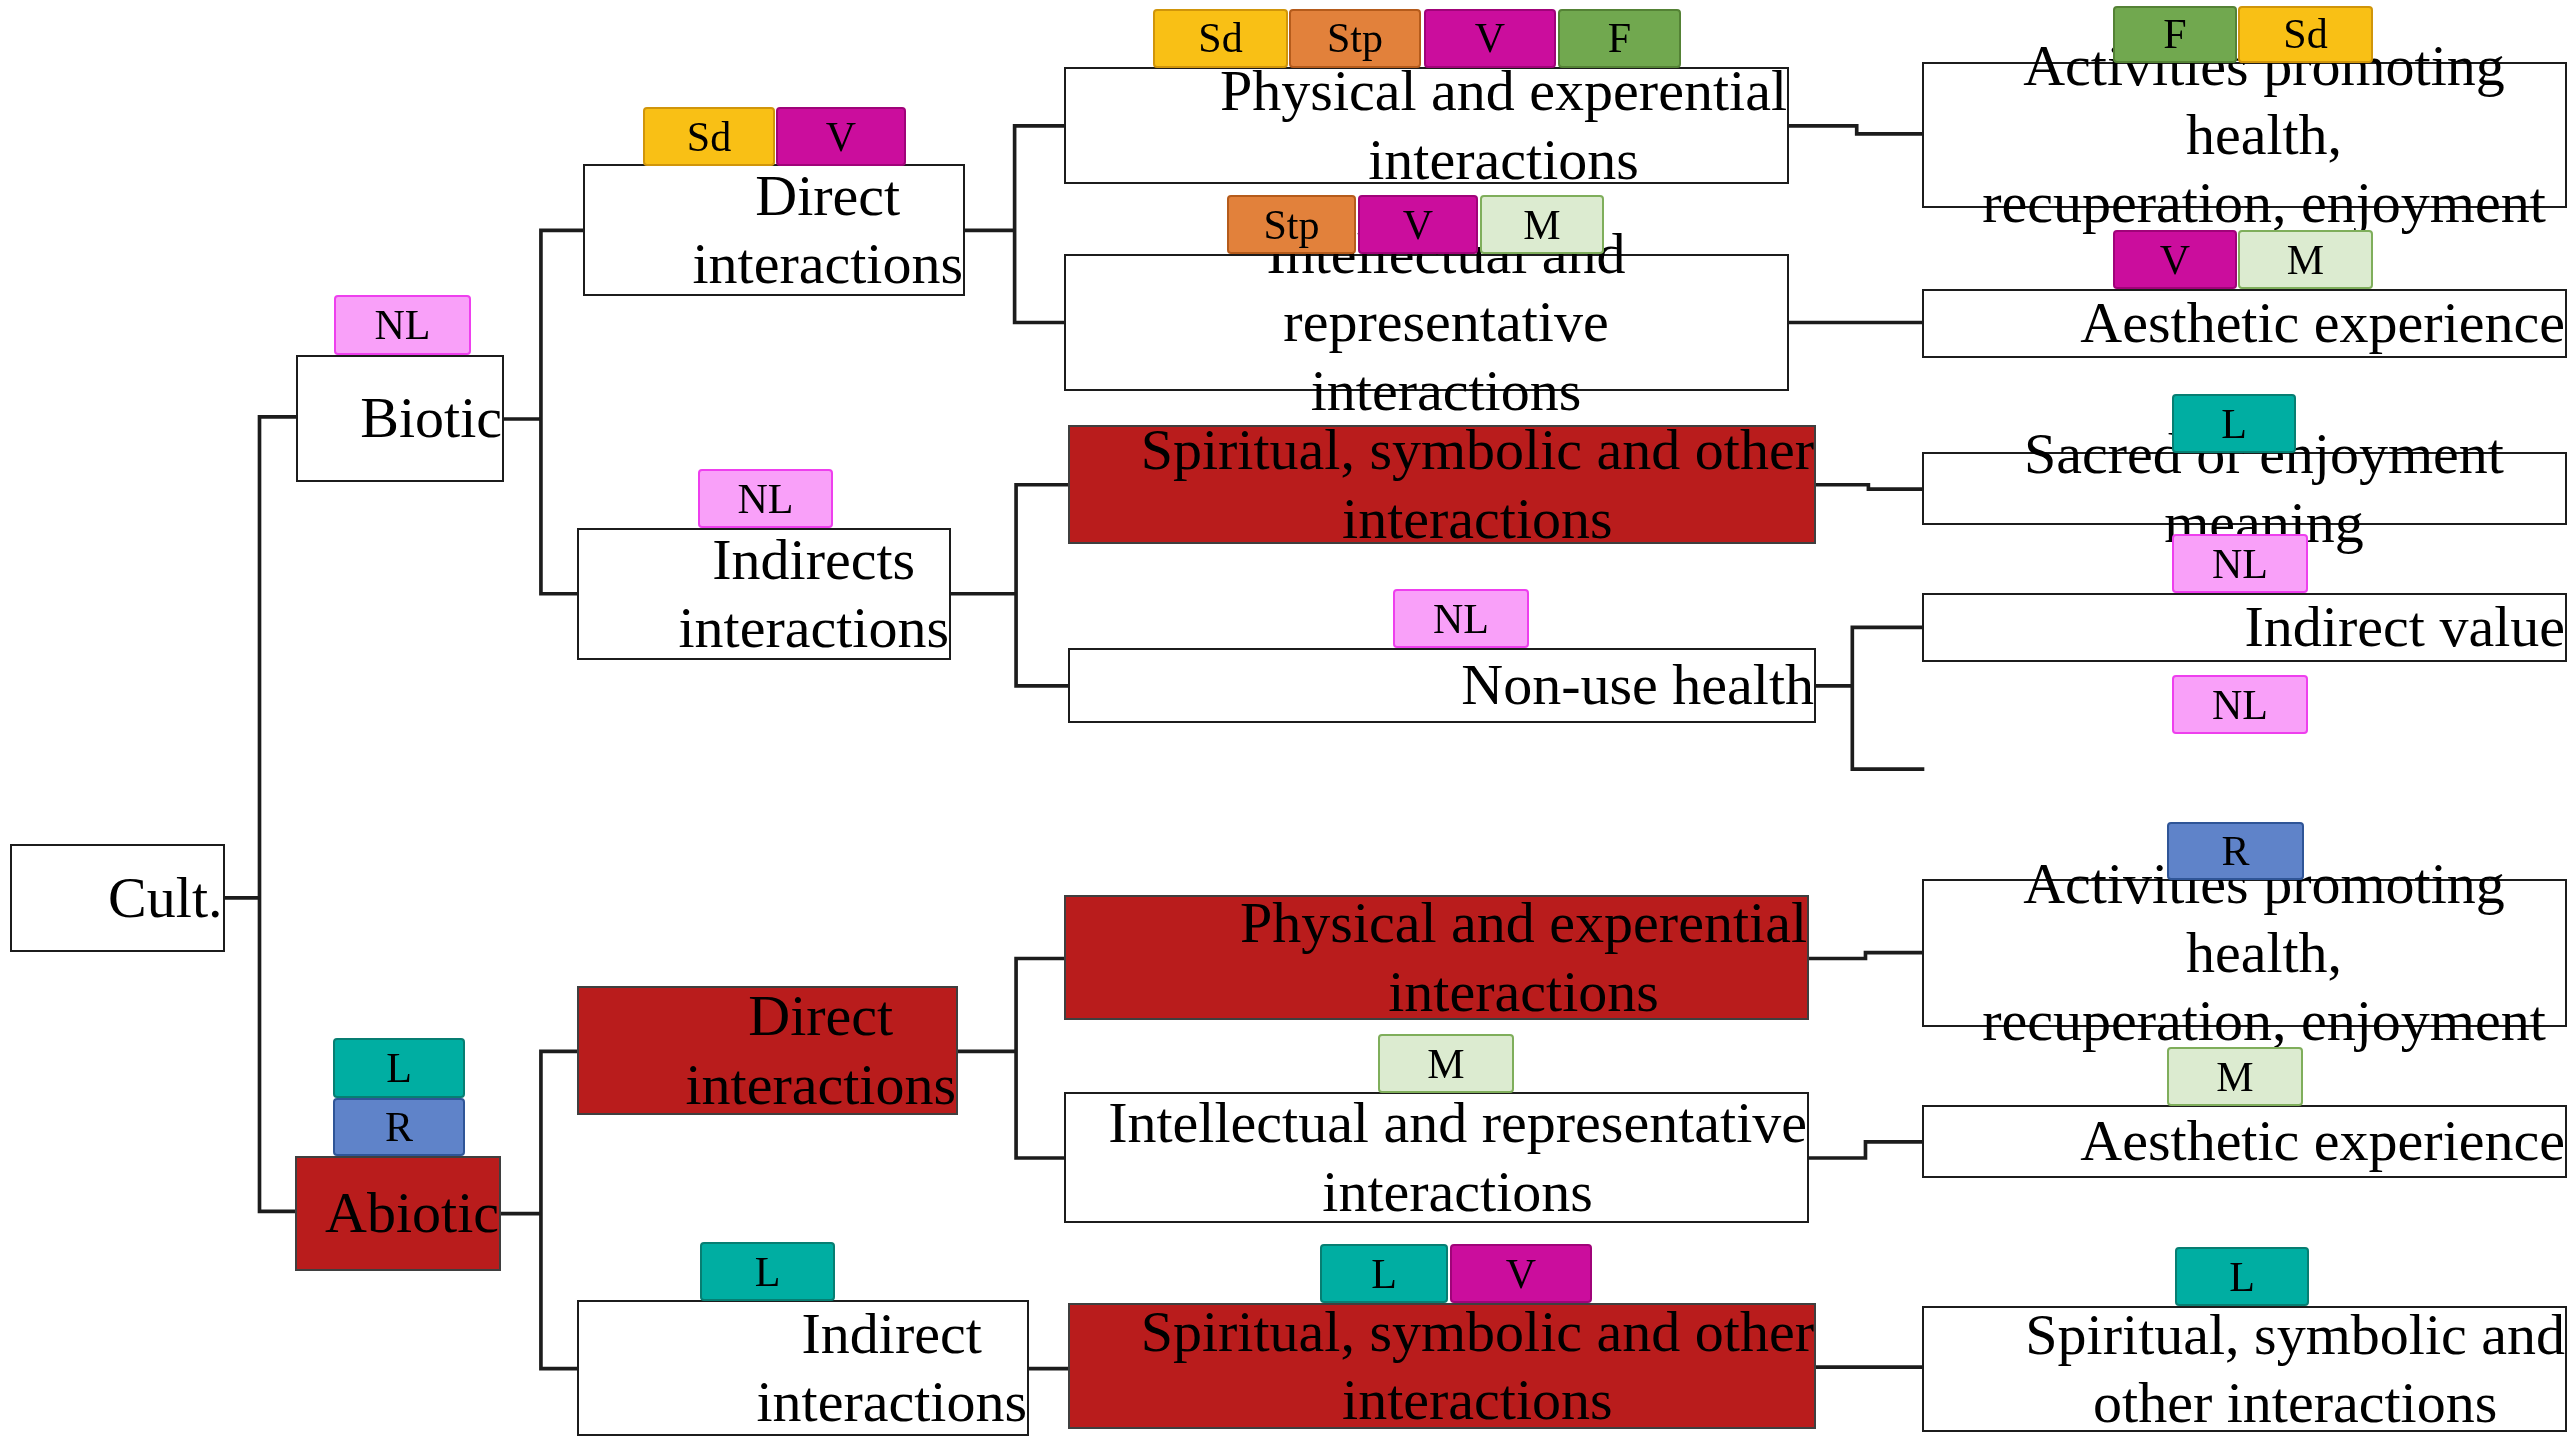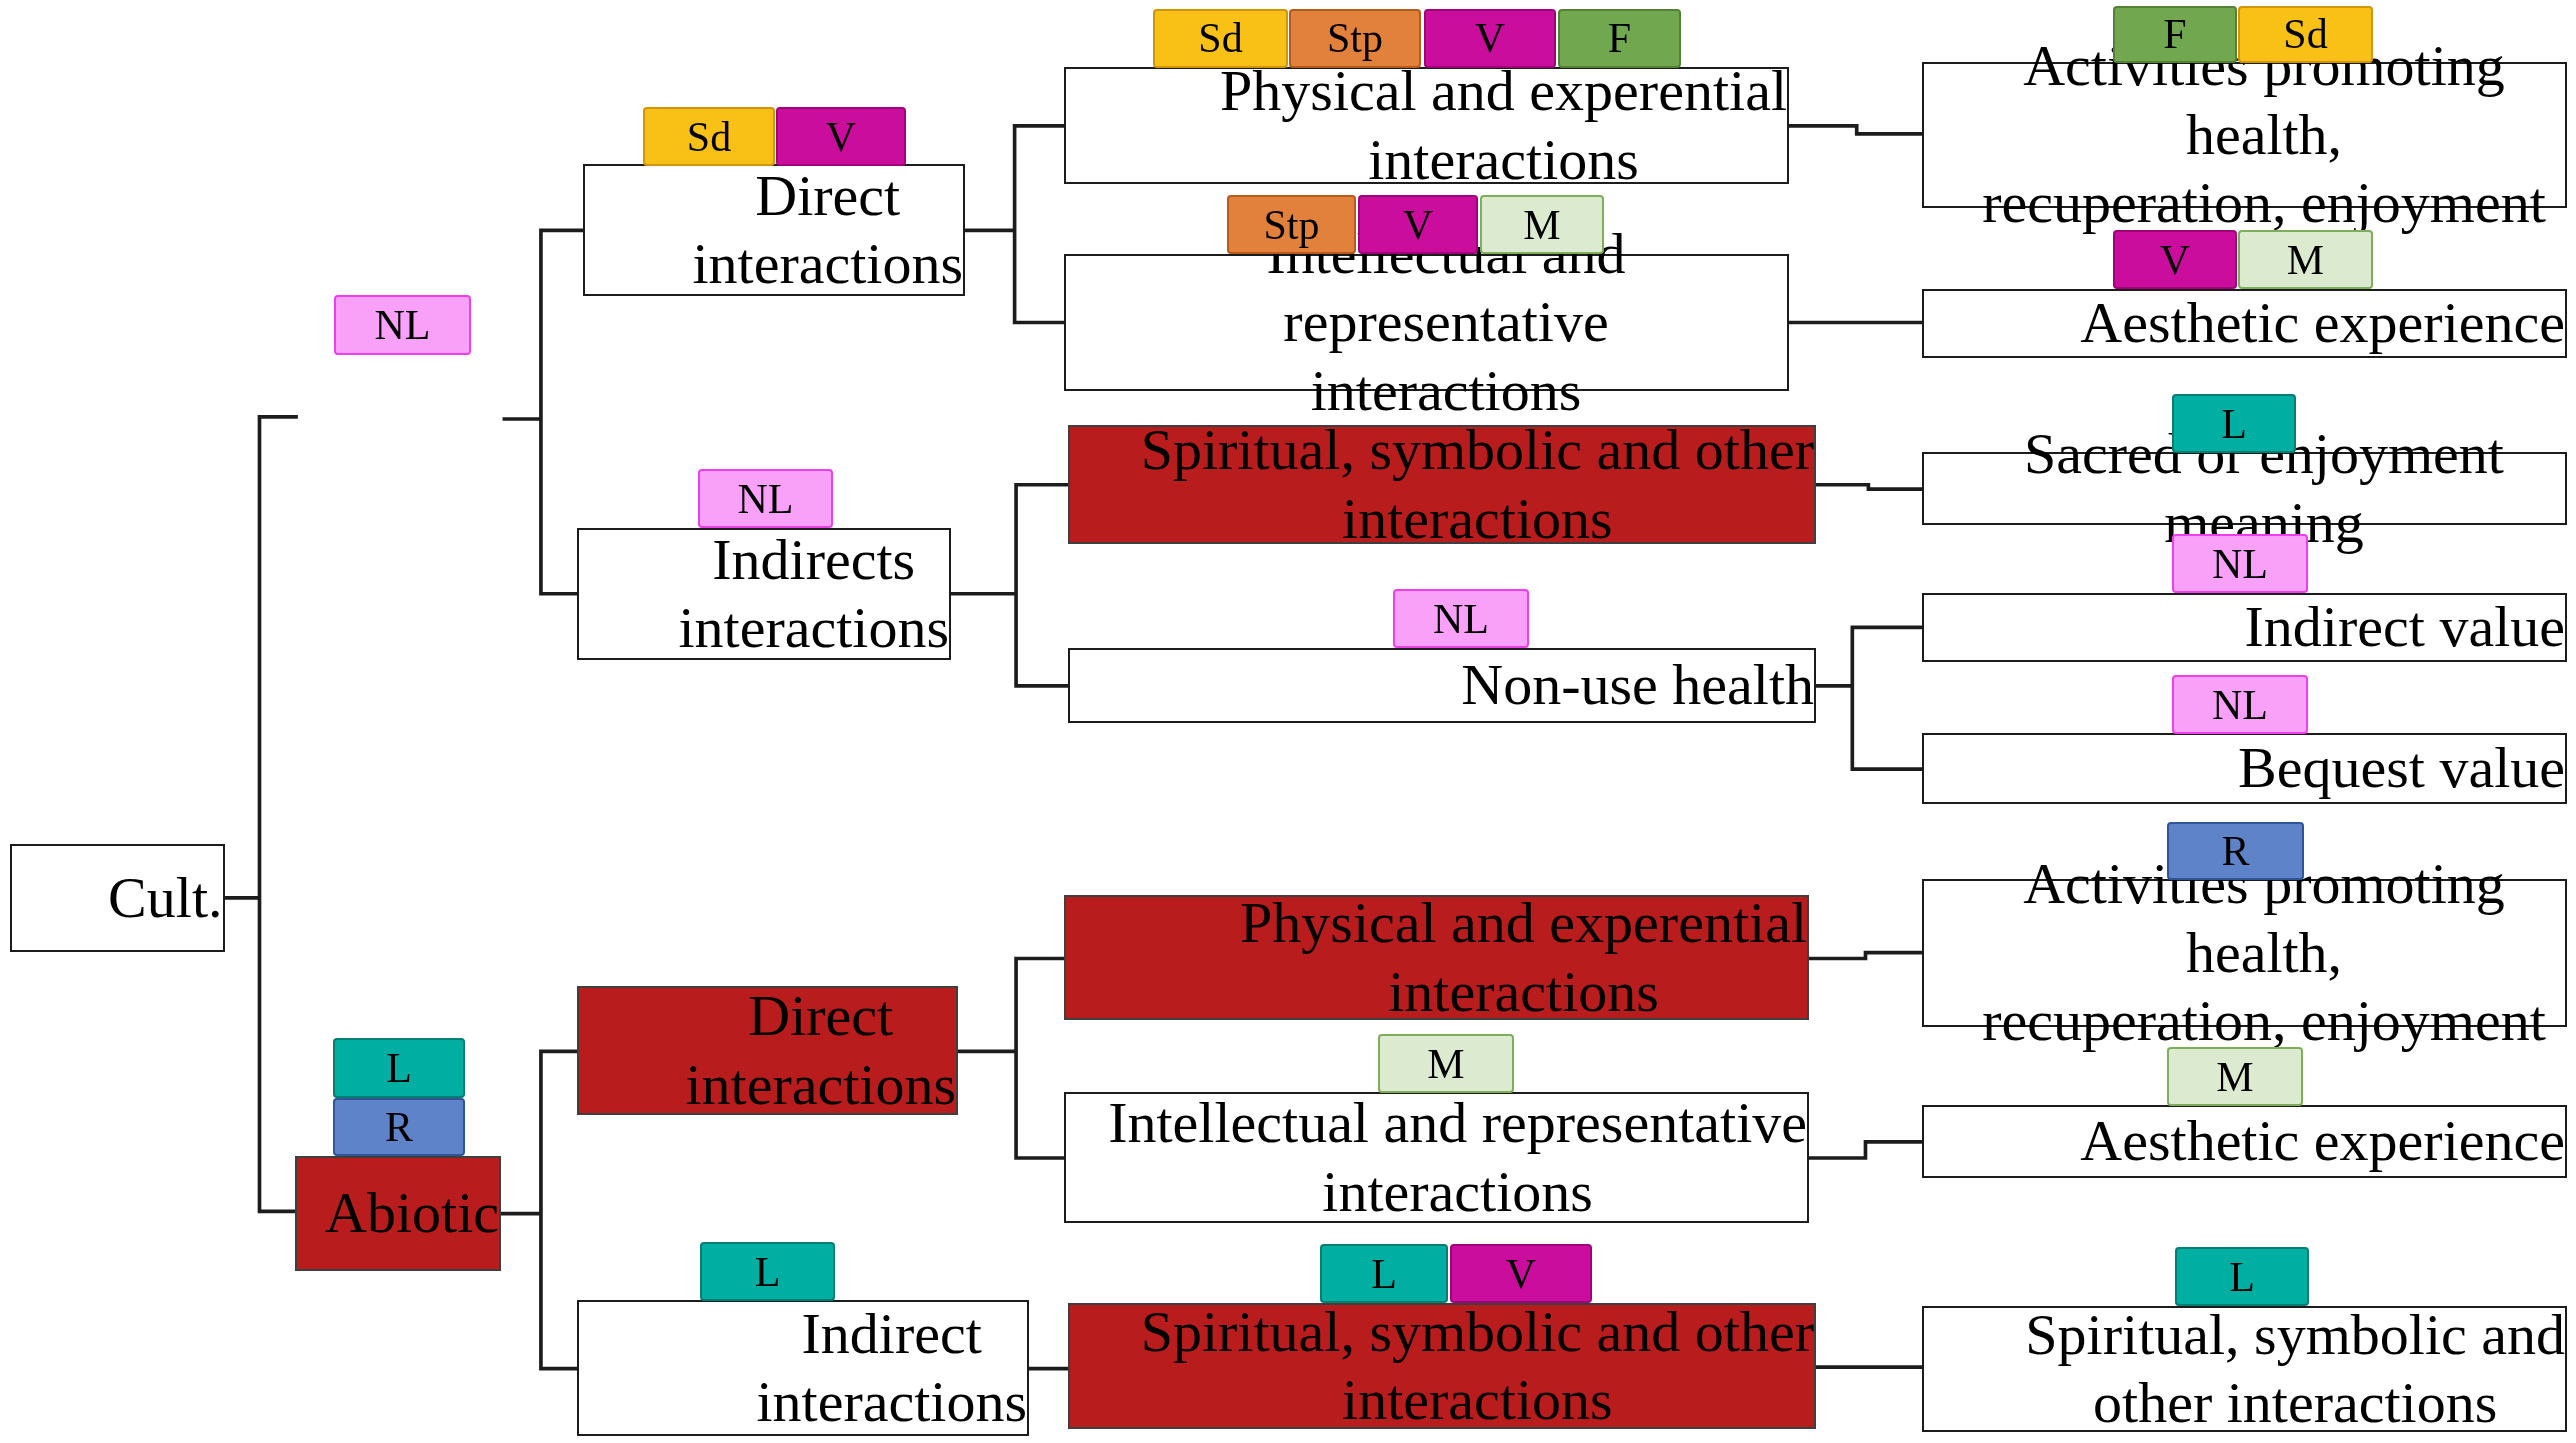--- a/index.html
+++ b/index.html
@@ -53,20 +53,21 @@
     <path d="M1311 1438 H1390 M1390 1311 V1584 M1390 1311 H1456 M1390 1584 H1456"></path>
     <path d="M2475 1311 H2552 V1303 H2630"></path>
     <path d="M2475 1584 H2552 V1562 H2630"></path>
     <path d="M1300 1872 H1461"></path>
     <path d="M2484 1870 H2630"></path>
   </svg>
 
   <div class="box" style="left:9.5px;top:844px;width:215px;height:108px;"><span>Cult.</span></div>
 
   <div class="badge" style="left: 334px; top: 295px; width: 137px; height: 60px; background: rgb(249, 160, 249); border-color: rgb(238, 63, 238);">NL</div>
+  <div class="box" style="left:296px;top:355px;width:208px;height:127px;"><span>Biotic</span></div>
 
   <div class="badge" style="left: 333px; top: 1038px; width: 132px; height: 60px; background: rgb(0, 174, 162); border-color: rgb(7, 126, 114);">L</div>
   <div class="badge" style="left: 333px; top: 1098px; width: 132px; height: 58px; background: rgb(95, 131, 201); border-color: rgb(47, 85, 151);">R</div>
   <div class="box gray" style="left:295px;top:1156px;width:206px;height:115px;"><span>Abiotic</span></div>
 
   <div class="badge" style="left: 643px; top: 107px; width: 132px; height: 59px; background: rgb(249, 192, 21); border-color: rgb(208, 149, 10);">Sd</div>
   <div class="badge" style="left: 776px; top: 107px; width: 130px; height: 59px; background: rgb(203, 13, 157); border-color: rgb(160, 3, 121);">V</div>
   <div class="box" style="left:583px;top:164px;width:382px;height:132px;"><span>Direct
 interactions</span></div>
 
@@ -121,21 +122,20 @@
   <div class="badge" style="left: 2238px; top: 230px; width: 135px; height: 59px; background: rgb(220, 235, 208); border-color: rgb(127, 174, 91);">M</div>
   <div class="box" style="left:1922px;top:289px;width:645px;height:69px;"><span>Aesthetic experience</span></div>
 
   <div class="badge" style="left: 2172px; top: 394px; width: 124px; height: 59px; background: rgb(0, 174, 162); border-color: rgb(7, 126, 114);">L</div>
   <div class="box" style="left:1922px;top:452px;width:645px;height:73px;"><span>Sacred or enjoyment meaning</span></div>
 
   <div class="badge" style="left: 2172px; top: 534px; width: 136px; height: 59px; background: rgb(249, 160, 249); border-color: rgb(238, 63, 238);">NL</div>
   <div class="box" style="left:1922px;top:593px;width:645px;height:69px;"><span>Indirect value</span></div>
 
   <div class="badge" style="left: 2172px; top: 675px; width: 136px; height: 59px; background: rgb(249, 160, 249); border-color: rgb(238, 63, 238);">NL</div>
-  <div class="box" style="left:1922px;top:733px;width:645px;height:71px;"><span>Bequest value</span></div>
 
   <div class="badge" style="left: 2167px; top: 822px; width: 137px; height: 58px; background: rgb(95, 131, 201); border-color: rgb(47, 85, 151);">R</div>
   <div class="box" style="left:1922px;top:879px;width:645px;height:148px;"><span>Activities promoting health,
 recuperation, enjoyment</span></div>
 
   <div class="badge" style="left: 2167px; top: 1047px; width: 136px; height: 59px; background: rgb(220, 235, 208); border-color: rgb(127, 174, 91);">M</div>
   <div class="box" style="left:1922px;top:1105px;width:645px;height:73px;"><span>Aesthetic experience</span></div>
 
   <div class="badge" style="left: 2175px; top: 1247px; width: 134px; height: 59px; background: rgb(0, 174, 162); border-color: rgb(7, 126, 114);">L</div>
   <div class="box" style="left:1922px;top:1306px;width:645px;height:126px;"><span>Spiritual, symbolic and

